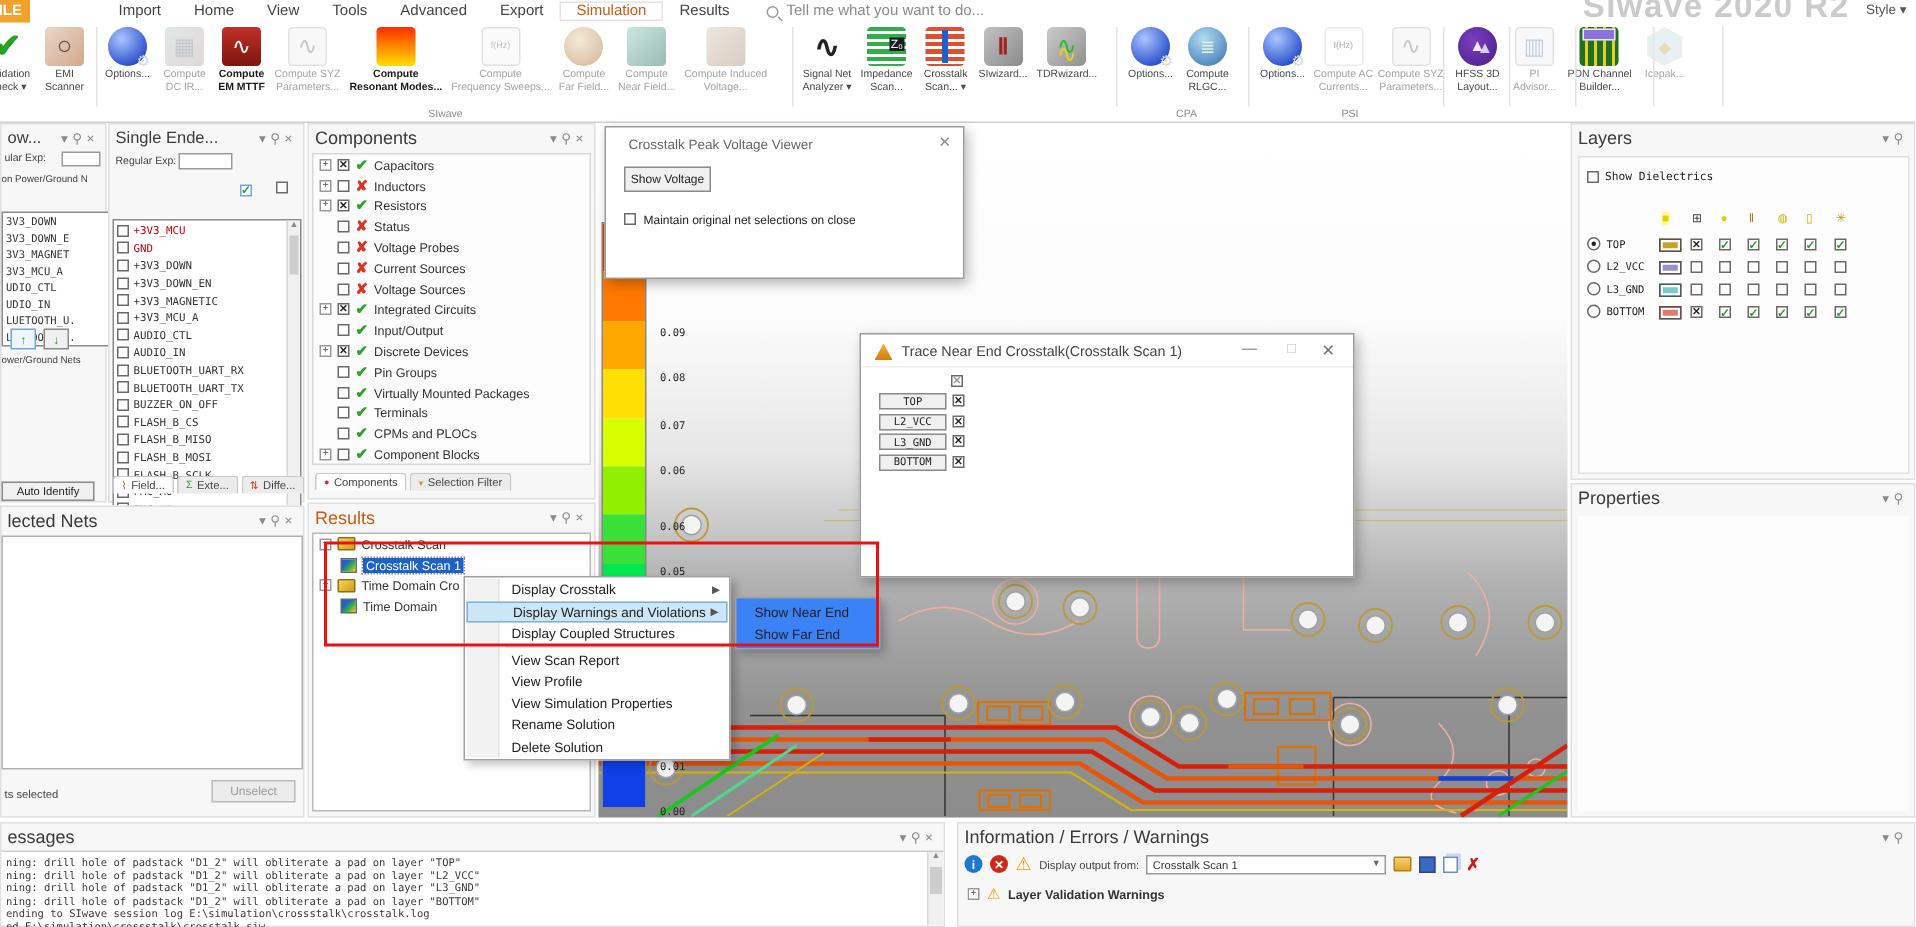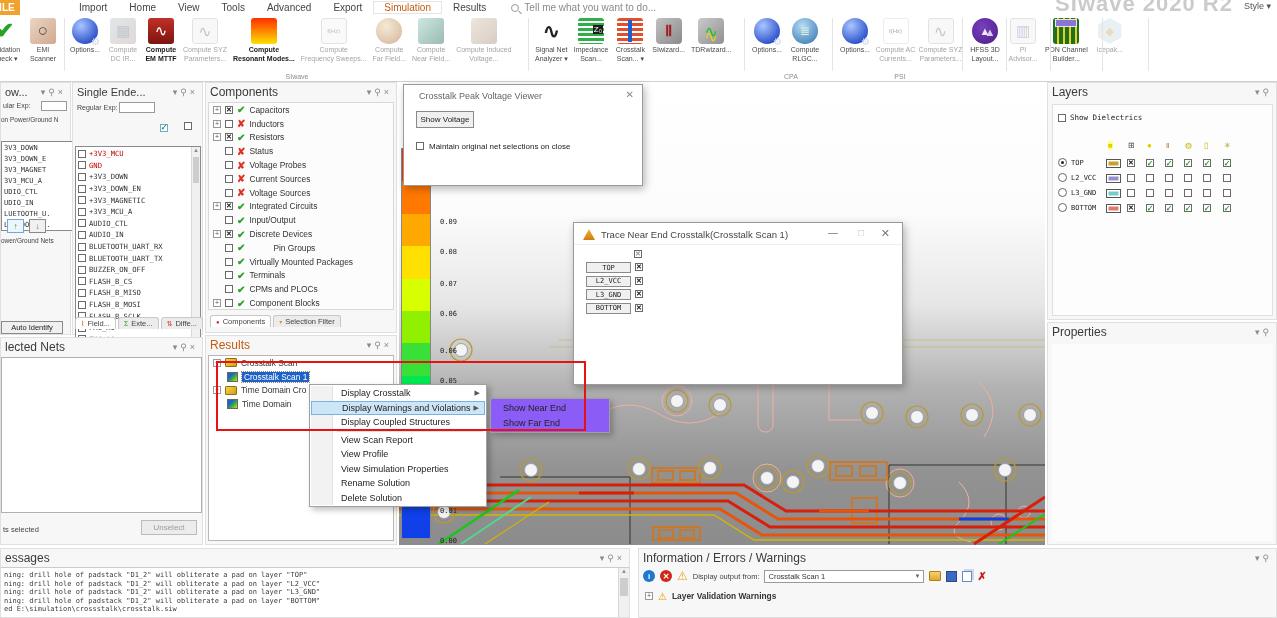--- a/index.html
+++ b/index.html
@@ -81,21 +81,21 @@
   .seg{width:100%;height:32.4px}
   .slabel{position:absolute;left:41px;font-size:7px;color:#222;font-family:"DejaVu Sans Mono",monospace}
   
   .dlg{position:absolute;background:#fff;border:1px solid #9a9a9a;box-shadow:2px 3px 8px rgba(0,0,0,.28);z-index:30}
   #menu{position:absolute;left:309px;top:384px;width:178px;background:#fff;border:1px solid #a0a0a0;box-shadow:3px 3px 6px rgba(0,0,0,.25);z-index:40;padding:1px}
   #menu .gut{position:absolute;left:1px;top:1px;bottom:1px;width:22px;background:#f2f2f2;border-right:1px solid #e2e2e2}
   .mi{position:relative;height:14.5px;display:flex;align-items:center;font-size:9px;color:#222;padding-left:30px}
   .mi .arr{position:absolute;right:5px;font-size:7px;color:#555}
   .mi.hl{background:#cde6f7;border:1px solid #7ab2df}
   .msep{height:1px;background:#e0e0e0;margin:1px 2px 1px 26px}
-  #submenu{position:absolute;left:490px;top:398px;width:120px;background:#8b5cf6;border:1px solid #a0a0a0;box-shadow:3px 3px 6px rgba(0,0,0,.25);z-index:45;padding:2px 0}
+  #submenu{position:absolute;left:490px;top:398px;width:97px;background:#3b82f6;border:1px solid #a0a0a0;box-shadow:3px 3px 6px rgba(0,0,0,.25);z-index:45;padding:2px 0}
   #submenu .mi{padding-left:12px}
   #redrect{position:absolute;left:216px;top:361px;width:370px;height:70px;border:2px solid #e81212;z-index:50;pointer-events:none}
   
   #msgpanel .body{position:absolute;left:0;top:18px;right:0;bottom:0;background:#fff;border-top:1px solid #ccc}
   .msgline{font-family:"DejaVu Sans Mono",monospace;font-size:7px;line-height:8.6px;color:#3a3a3a;white-space:pre}
   .tbico{width:12px;height:12px;border-radius:50%;color:#fff;font-size:8px;font-weight:bold;display:flex;align-items:center;justify-content:center;flex:none}
 </style>
 </head>
 <body>
 
@@ -515,21 +515,21 @@
       <div class="trow" style="height: 13.8px;">
         <span class="exp">+</span>
         <span class="cb x"></span>
         <span class="okmark">✔</span>
         <span style="font-size: 8.4px; color: rgb(51, 51, 51); white-space: nowrap;">Discrete Devices</span>
       </div>
       <div class="trow" style="height: 13.8px;">
         <span class="exp" style="visibility: hidden;"></span>
         <span class="cb"></span>
         <span class="okmark">✔</span>
-        <span style="font-size: 8.4px; color: rgb(51, 51, 51); white-space: nowrap; margin-left: 24px;">Pin Groups</span>
+        <span style="font-size: 8.4px; color: rgb(51, 51, 51); white-space: nowrap;">Pin Groups</span>
       </div>
       <div class="trow" style="height: 13.8px;">
         <span class="exp" style="visibility: hidden;"></span>
         <span class="cb"></span>
         <span class="okmark">✔</span>
         <span style="font-size: 8.4px; color: rgb(51, 51, 51); white-space: nowrap;">Virtually Mounted Packages</span>
       </div>
       <div class="trow" style="height: 13.8px;">
         <span class="exp" style="visibility: hidden;"></span>
         <span class="cb"></span>
@@ -791,20 +791,21 @@
   <div class="phd" style="font-size:12px">
       <span class="t">essages</span>
       <span class="hdico">▾⚲×</span>
     </div>
   <div class="body">
     <div id="msglines" style="padding:3px 0 0 3px">
         <div class="msgline">ning: drill hole of padstack "D1_2" will obliterate a pad on layer "TOP"</div>
         <div class="msgline">ning: drill hole of padstack "D1_2" will obliterate a pad on layer "L2_VCC"</div>
         <div class="msgline">ning: drill hole of padstack "D1_2" will obliterate a pad on layer "L3_GND"</div>
         <div class="msgline">ning: drill hole of padstack "D1_2" will obliterate a pad on layer "BOTTOM"</div>
+        <div class="msgline">ending to SIwave session log E:\simulation\crossstalk\crosstalk.log</div>
         <div class="msgline">ed E:\simulation\crossstalk\crosstalk.siw</div>
       </div>
     <div class="sb" style="width:11px">▲<div class="th" style="height:18px"></div></div>
   </div>
 </div>
 
 <div class="panel" id="infopanel" style="left:638px;top:548px;width:639px;height:70px">
   <div class="phd" style="font-size:12px">
       <span class="t">Information / Errors / Warnings</span>
       <span class="hdico">▾⚲</span>

